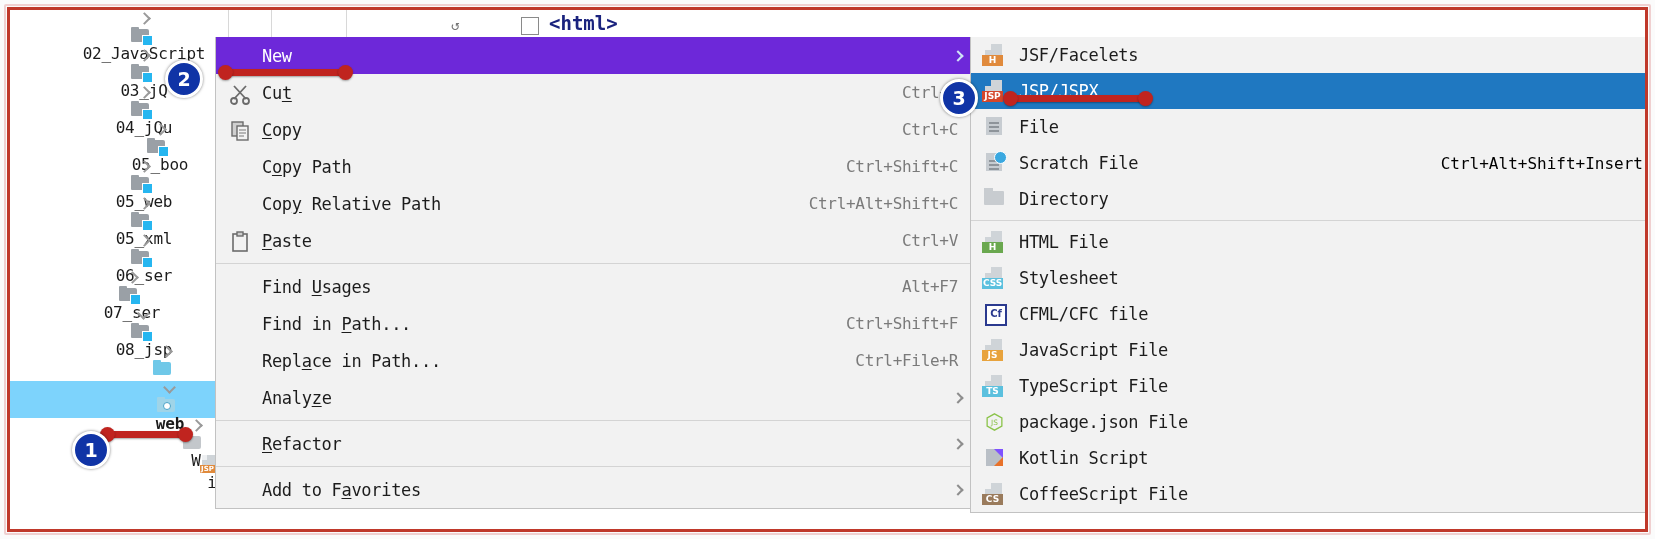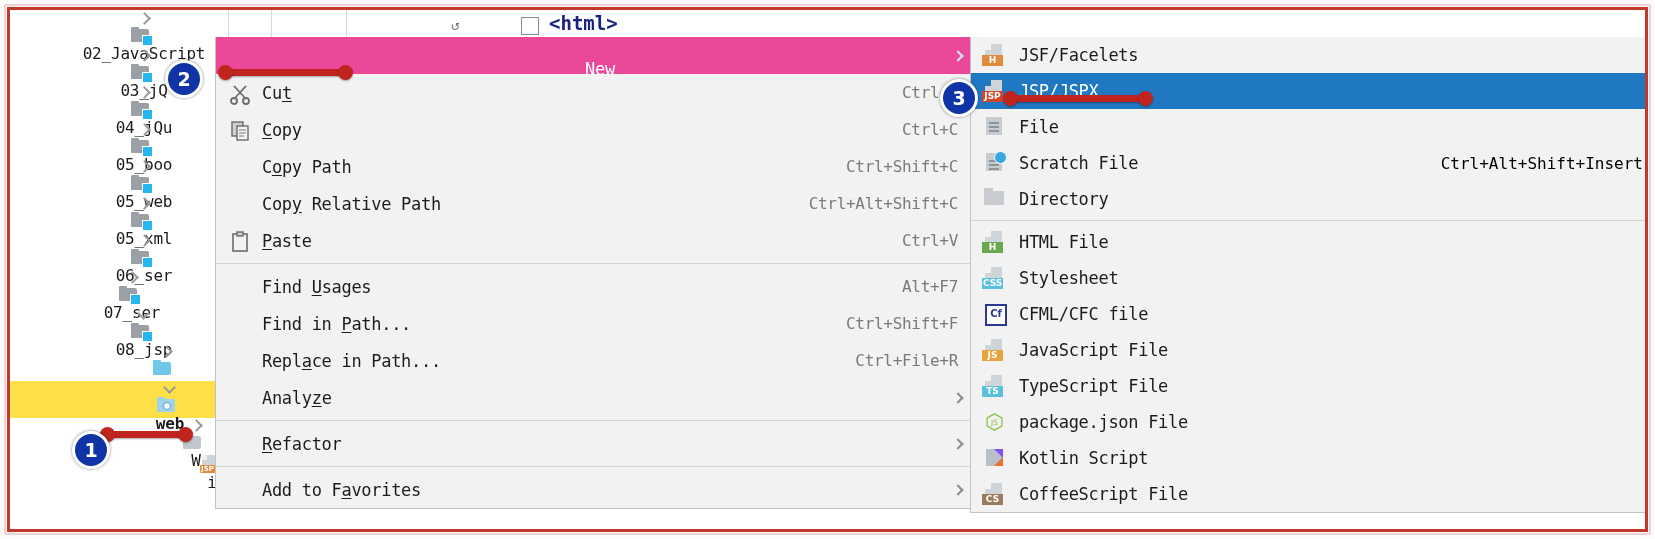--- a/index.html
+++ b/index.html
@@ -37,21 +37,21 @@
     background:#ffffff;
     font-size:16px;color:#1b1b1b;
     z-index:1;
   }
   .trow{
     position:absolute;left:0;width:216px;height:37px;
     display:flex;align-items:center;
     white-space:nowrap;
     flex-direction:column;
   }
-  .trow.sel{background:#fde047;font-weight:bold;}
+  .trow.sel{background:#7dd3fc;font-weight:bold;}
   .arrow{
     width:16px;height:16px;flex:0 0 auto;
     display:inline-block;position:relative;
     color:#9a9a9a;
   }
   .arrow.right::before{
     content:"";position:absolute;left:4px;top:3px;
     width:7px;height:7px;border-right:2.4px solid #9a9a9a;border-bottom:2.4px solid #9a9a9a;
     transform:rotate(-45deg);
   }
@@ -135,21 +135,21 @@
     color:#7a7a7a;font-size:16px;white-space:nowrap;padding-right:14px;letter-spacing:-.3px;
   }
   .mi .marrow{
     position:absolute;right:10px;top:50%;transform:translateY(-50%);
     width:8px;height:8px;
   }
   .mi .marrow::before{
     content:"";position:absolute;left:0;top:0;width:6px;height:6px;
     border-right:2px solid #8d8d8d;border-bottom:2px solid #8d8d8d;transform:rotate(-45deg);
   }
-  .mi.hl{background:#ec4899;color:#fff;flex-direction:column;}
+  .mi.hl{background:#6d28d9;color:#fff;}
   .mi.hl .mtext{color:#fff;}
   .mi.hl .marrow::before{border-color:#cfe4f5;}
   .msep{height:1px;background:#d4d4d4;margin:4px 0;}
   .msep.tight{margin:3px 0;}
   u{text-decoration:underline;text-underline-offset:2px;}
 
   
   .submenu{
     position:absolute;left:960px;top:27px;width:684px;
     background:#f2f2f2;border:1px solid #c2c2c2;border-top:none;
@@ -252,21 +252,21 @@
       </div>
       <div class="trow" style="top:75px;padding-left:26px">
         <span class="arrow right"></span>
         <span class="ficon">
             <span class="tab"></span>
             <span class="body"></span>
             <span class="badge"></span>
           </span>
         <span class="tlabel">04_jQu</span>
       </div>
-      <div class="trow" style="top:112px;padding-left:26px">
+      <div class="trow" style="top:112px;padding-left:42px">
         <span class="arrow right"></span>
         <span class="ficon">
             <span class="tab"></span>
             <span class="body"></span>
             <span class="badge"></span>
           </span>
         <span class="tlabel">05_boo</span>
       </div>
       <div class="trow" style="top:149px;padding-left:26px">
         <span class="arrow right"></span>

